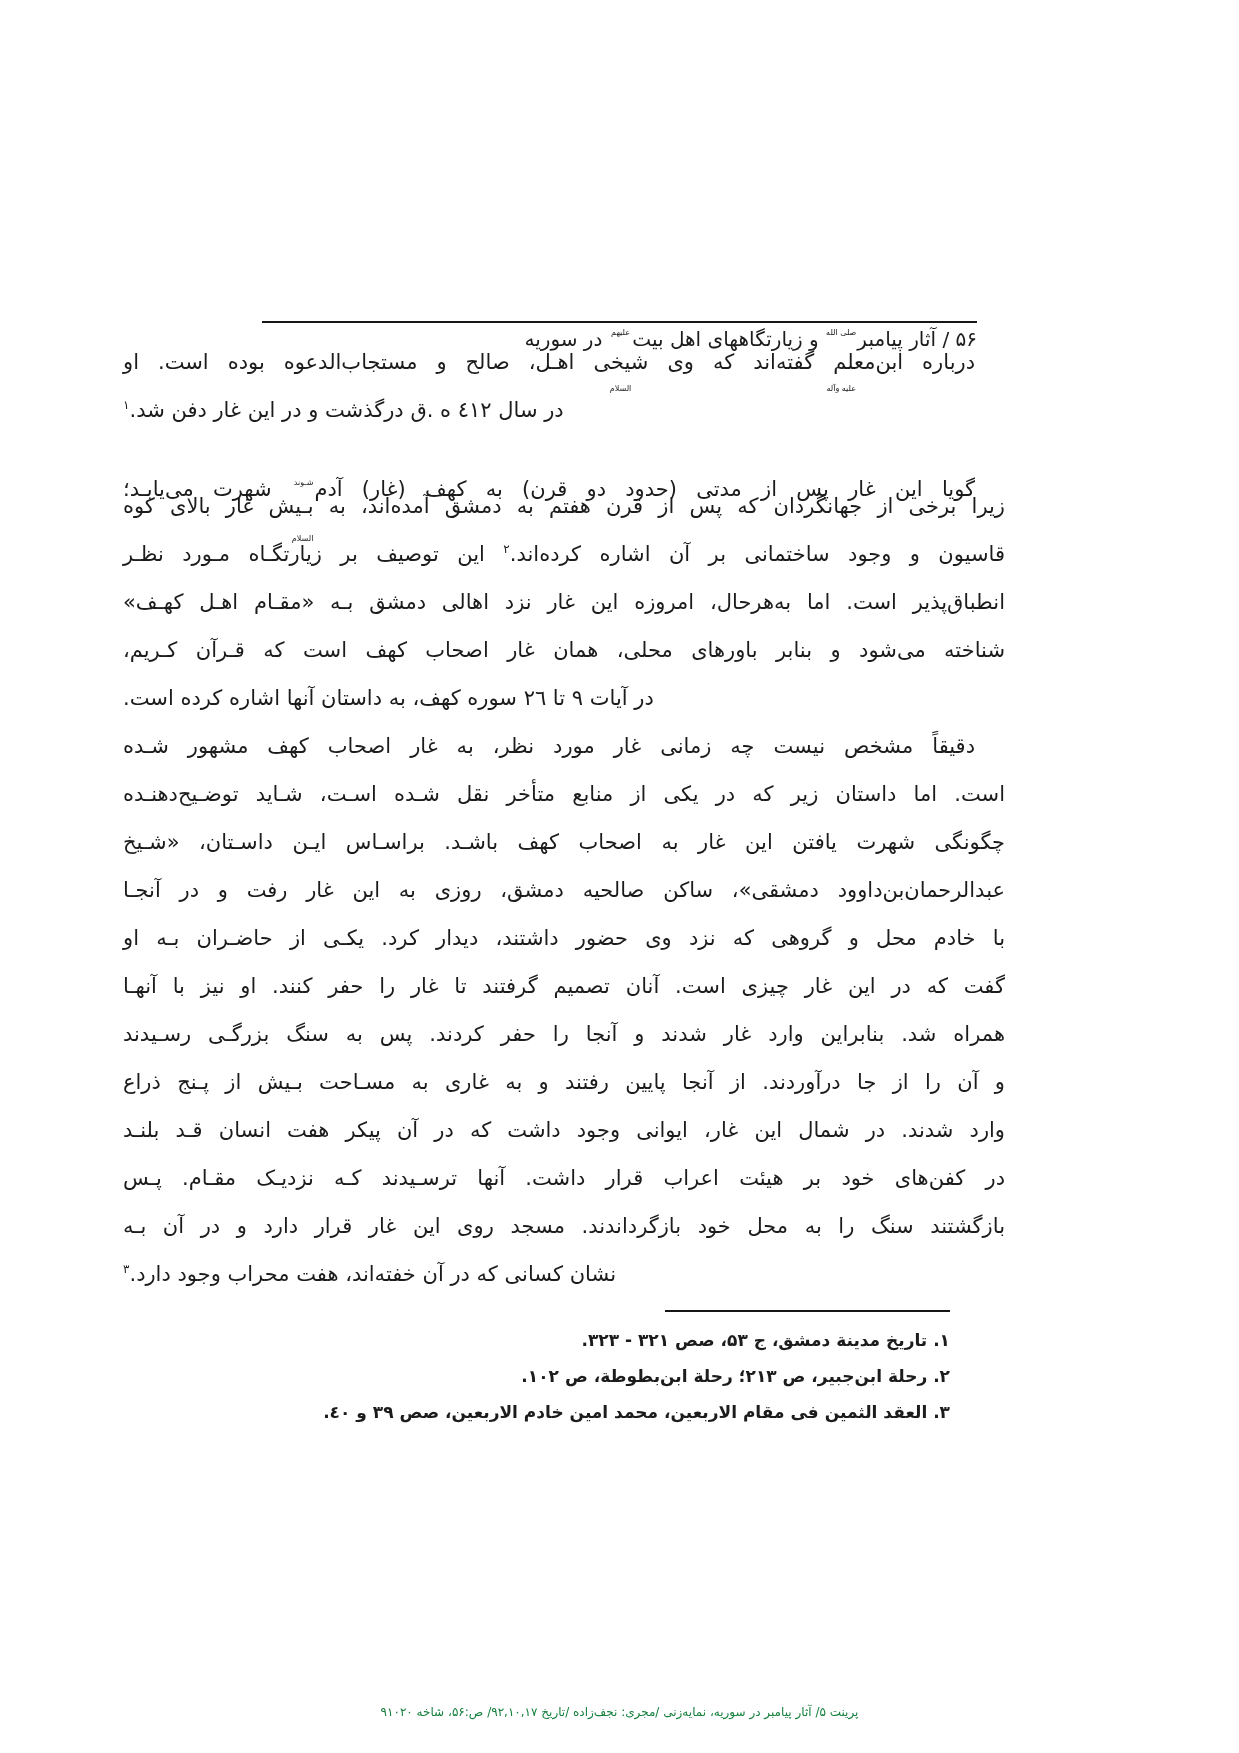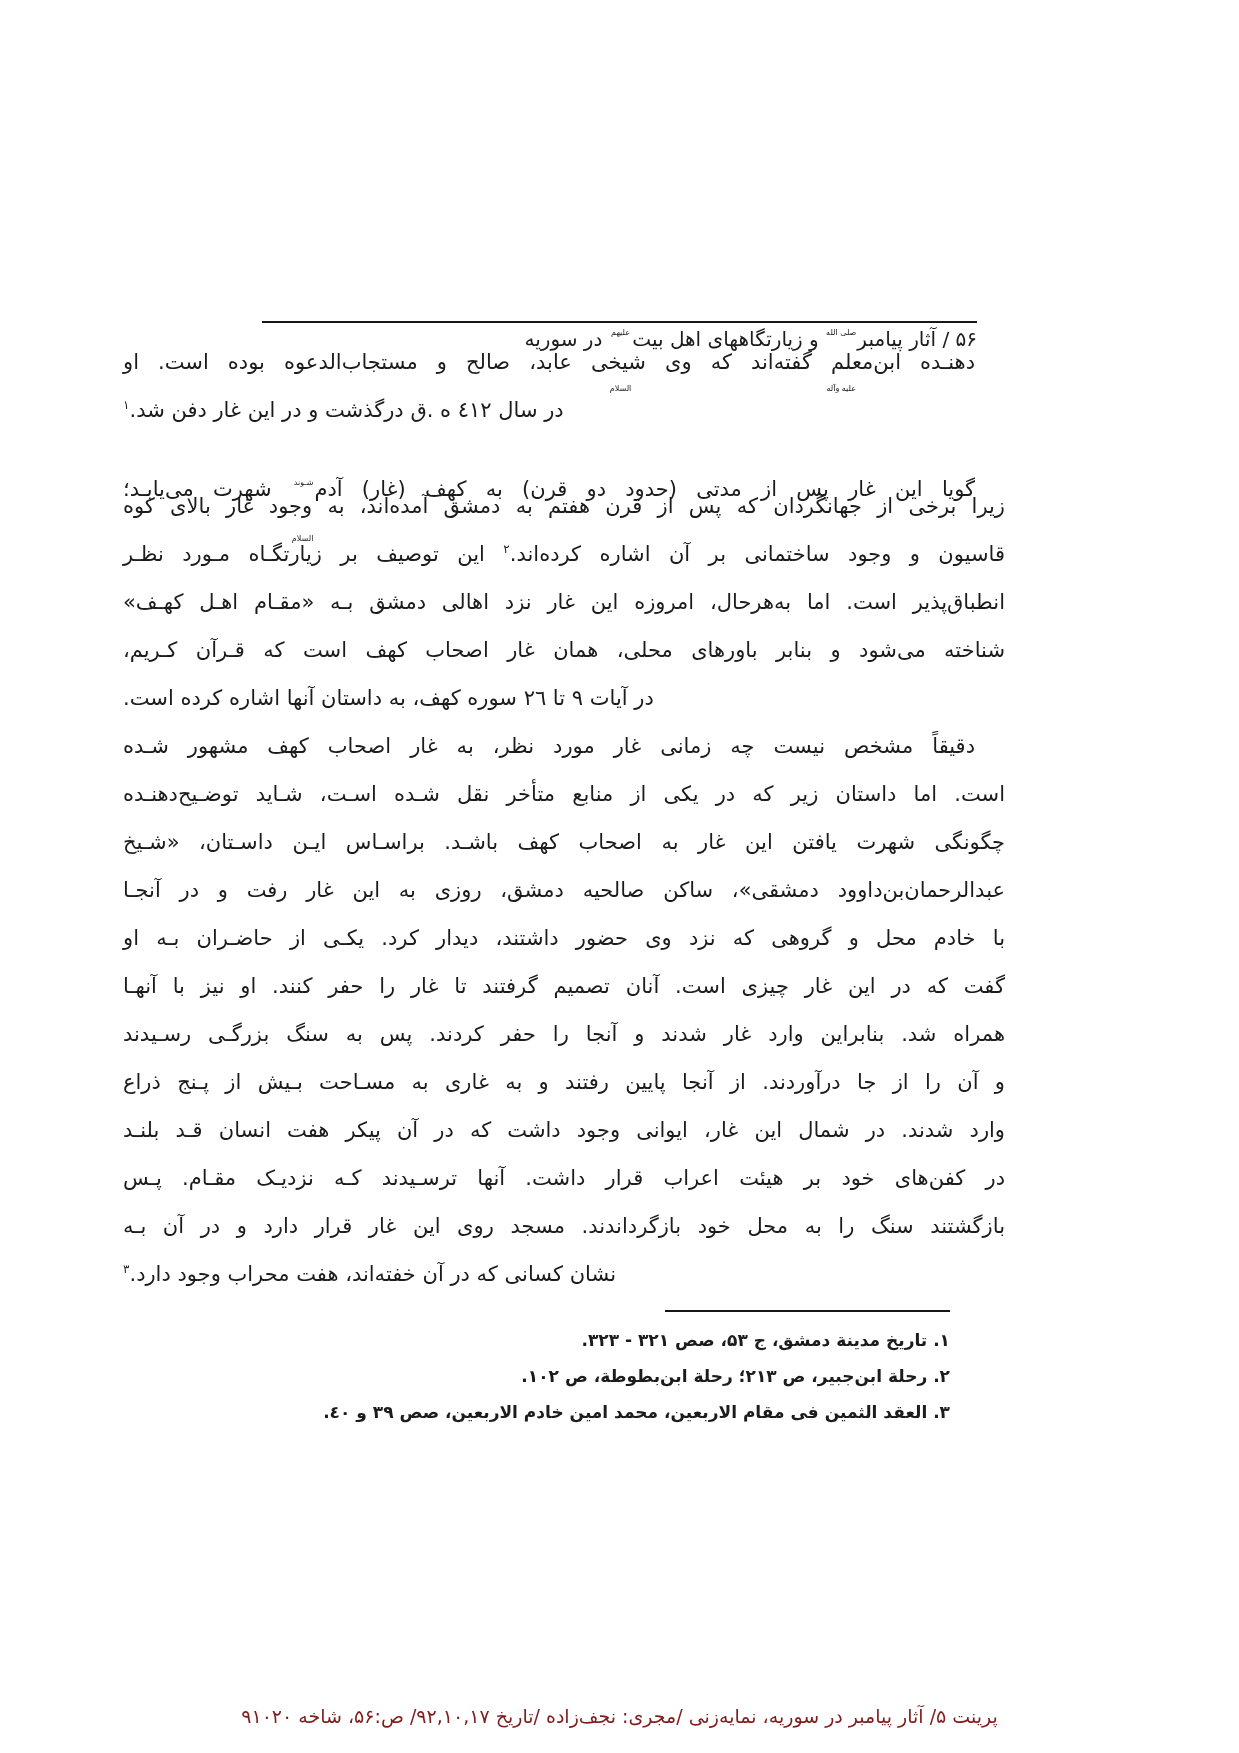--- a/index.html
+++ b/index.html
@@ -71,39 +71,39 @@
     text-align:right;
     direction:rtl;
     white-space:nowrap;
     font-weight:bold;
   }
   .footer-line{
     position:absolute;
     top:1705px;left:0;
     width:100%;
     text-align:center;
-    font-size:19px;
-    color:#7f1d1d;
+    font-size:12px;
+    color:#15803d;
     direction:rtl;
     white-space:nowrap;
   }
 </style>
 </head>
 <body>
 
 <div class="page">
 
   <div class="header-text" id="header-text">۵۶ / آثار پیامبر<span class="stamp"><div>صلى الله</div><div>عليه وآله</div></span> و زیارتگاههای اهل بیت<span class="stamp"><div>عليهم</div><div>السلام</div></span> در سوریه</div>
   <div class="header-rule"></div>
 
   <div class="body-text" id="body-text">
-      <div class="line indent">دهنـده ابن‌معلم گفته‌اند که وی شیخی عابد، صالح و مستجاب‌الدعوه بوده است. او</div>
+      <div class="line indent">درباره ابن‌معلم گفته‌اند که وی شیخی اهـل، صالح و مستجاب‌الدعوه بوده است. او</div>
       <div class="line last">در سال ٤١٢ ه .ق درگذشت و در این غار دفن شد.<sup class="fn-mark">۱</sup></div>
       <div class="line indent">گویا این غار پس از مدتی (حدود دو قرن) به کهف (غار) آدم<span class="stamp"><div>شـوند</div><div>السلام</div></span> شهرت می‌یابـد؛</div>
-      <div class="line">زیرا برخی از جهانگردان که پس از قرن هفتم به دمشق آمده‌اند، به وجود غار بالای کوه</div>
+      <div class="line">زیرا برخی از جهانگردان که پس از قرن هفتم به دمشق آمده‌اند، به بـیش غار بالای کوه</div>
       <div class="line">قاسیون و وجود ساختمانی بر آن اشاره کرده‌اند.<sup class="fn-mark">۲</sup> این توصیف بر زیارتگـاه مـورد نظـر</div>
       <div class="line">انطباق‌پذیر است. اما به‌هرحال، امروزه این غار نزد اهالی دمشق بـه «مقـام اهـل کهـف»</div>
       <div class="line">شناخته می‌شود و بنابر باورهای محلی، همان غار اصحاب کهف است که قـرآن کـریم،</div>
       <div class="line last">در آیات ٩ تا ٢٦ سوره کهف، به داستان آنها اشاره کرده است.</div>
       <div class="line indent">دقیقاً مشخص نیست چه زمانی غار مورد نظر، به غار اصحاب کهف مشهور شـده</div>
       <div class="line">است. اما داستان زیر که در یکی از منابع متأخر نقل شـده اسـت، شـاید توضـیح‌دهنـده</div>
       <div class="line">چگونگی شهرت یافتن این غار به اصحاب کهف باشـد. براسـاس ایـن داسـتان، «شـیخ</div>
       <div class="line">عبدالرحمان‌بن‌داوود دمشقی»، ساکن صالحیه دمشق، روزی به این غار رفت و در آنجـا</div>
       <div class="line">با خادم محل و گروهی که نزد وی حضور داشتند، دیدار کرد. یکـی از حاضـران بـه او</div>
       <div class="line">گفت که در این غار چیزی است. آنان تصمیم گرفتند تا غار را حفر کنند. او نیز با آنهـا</div>

